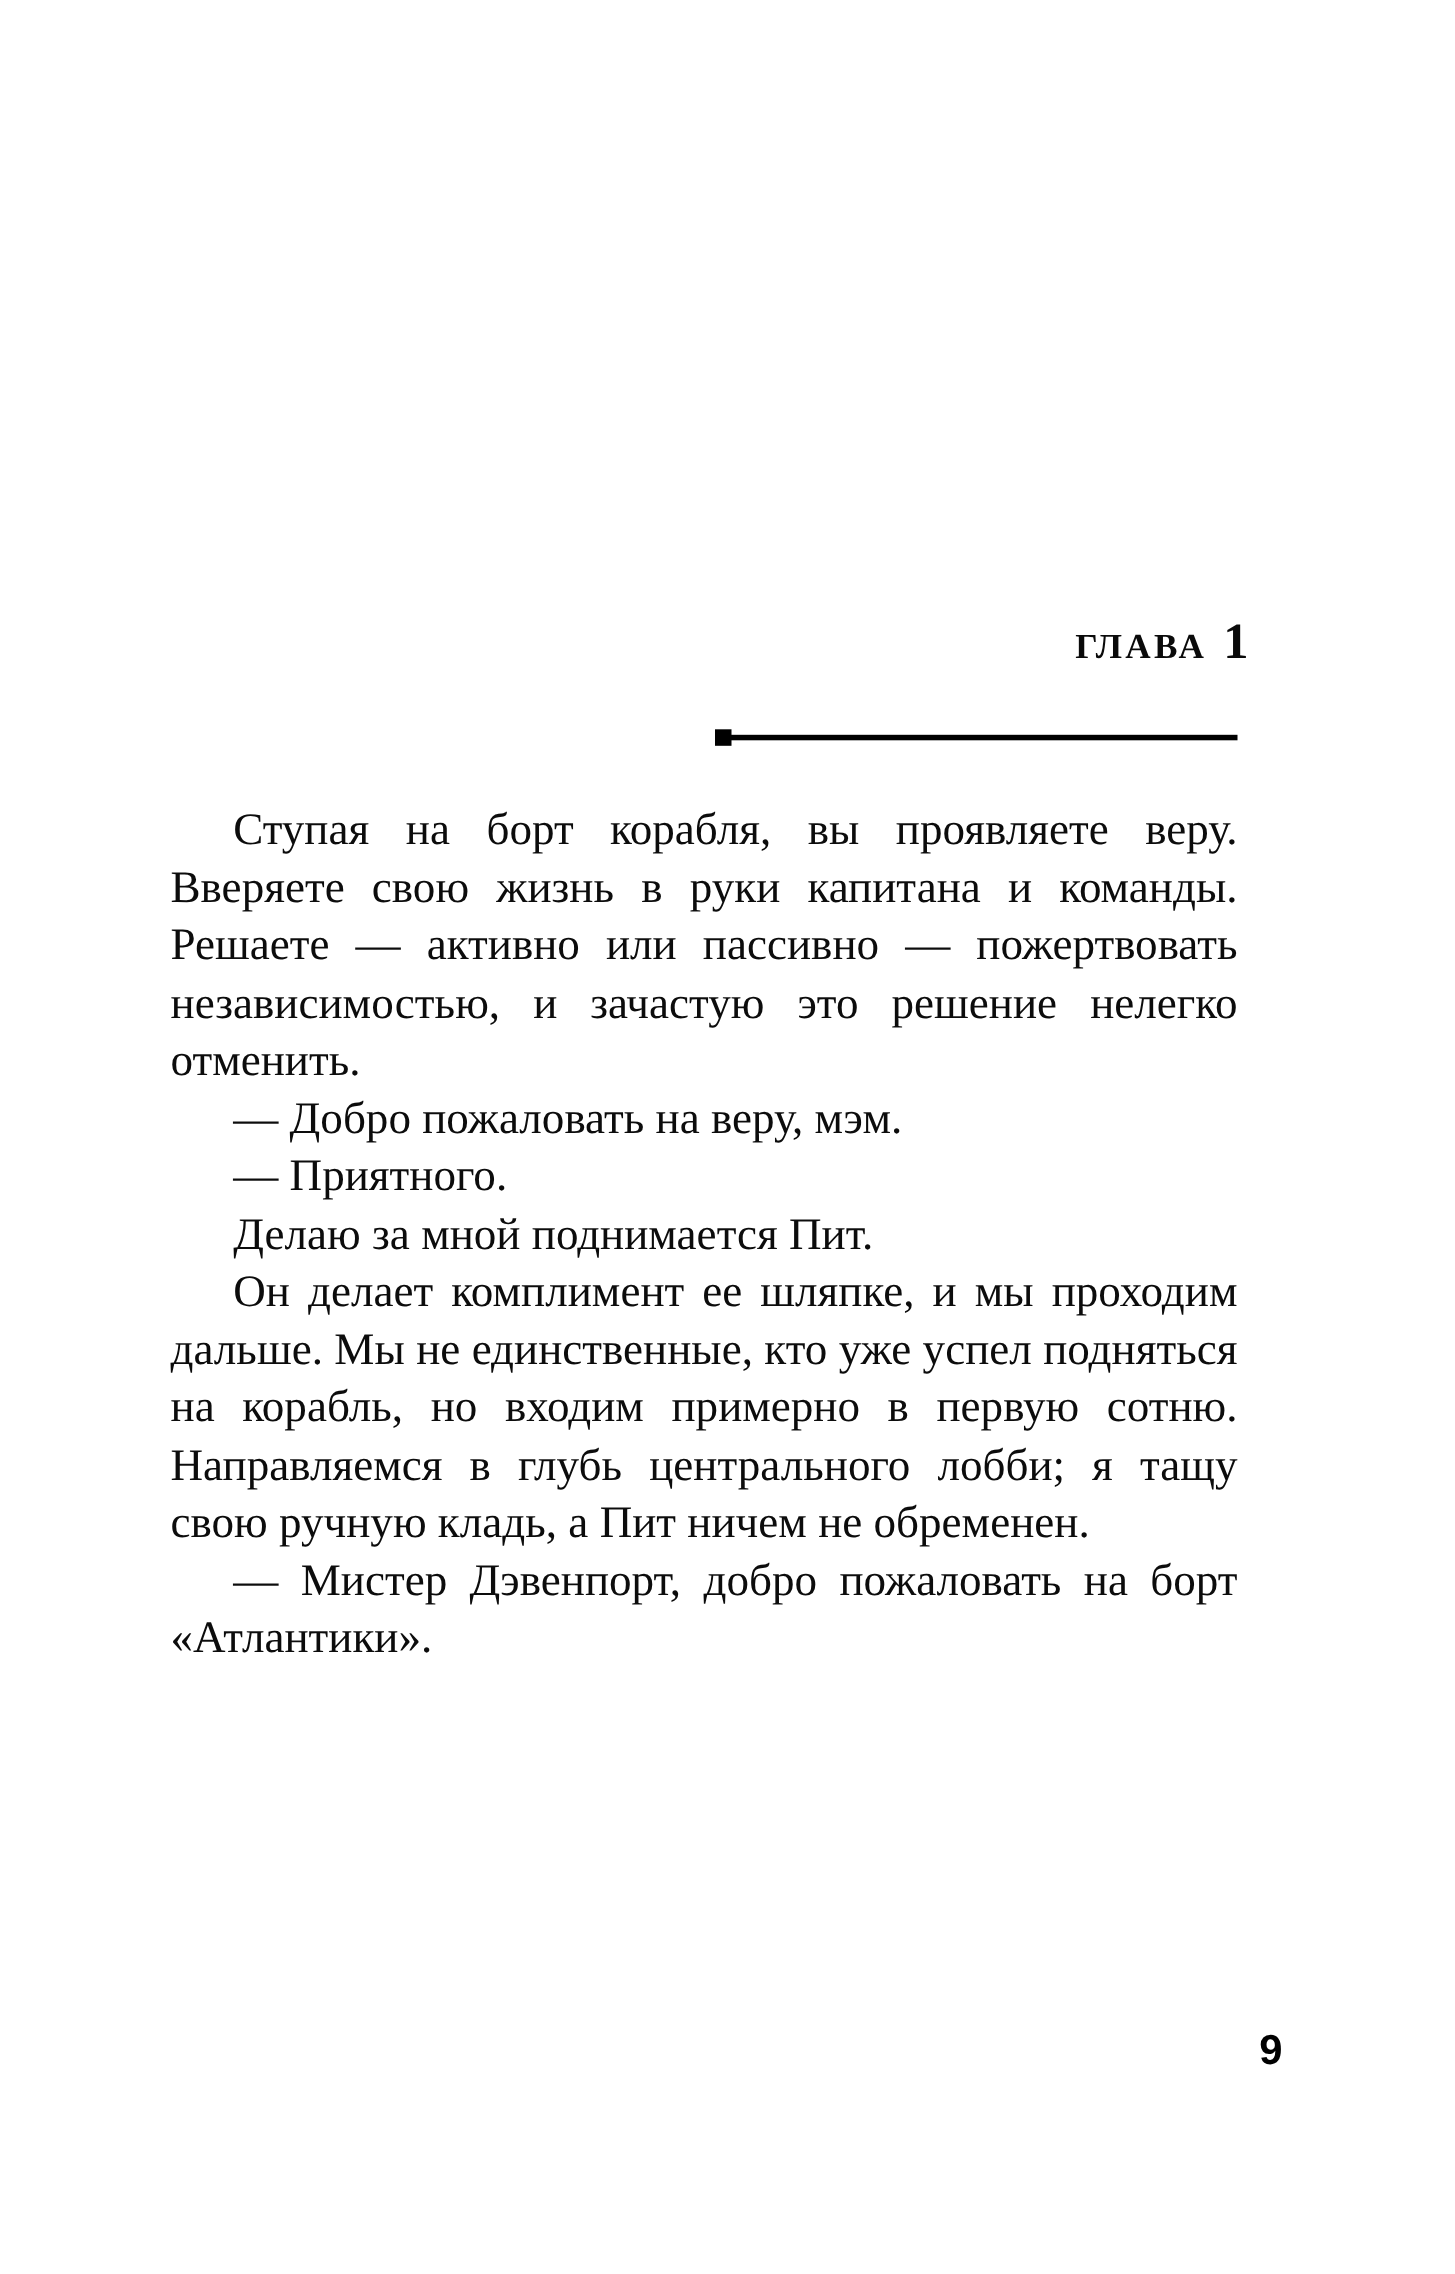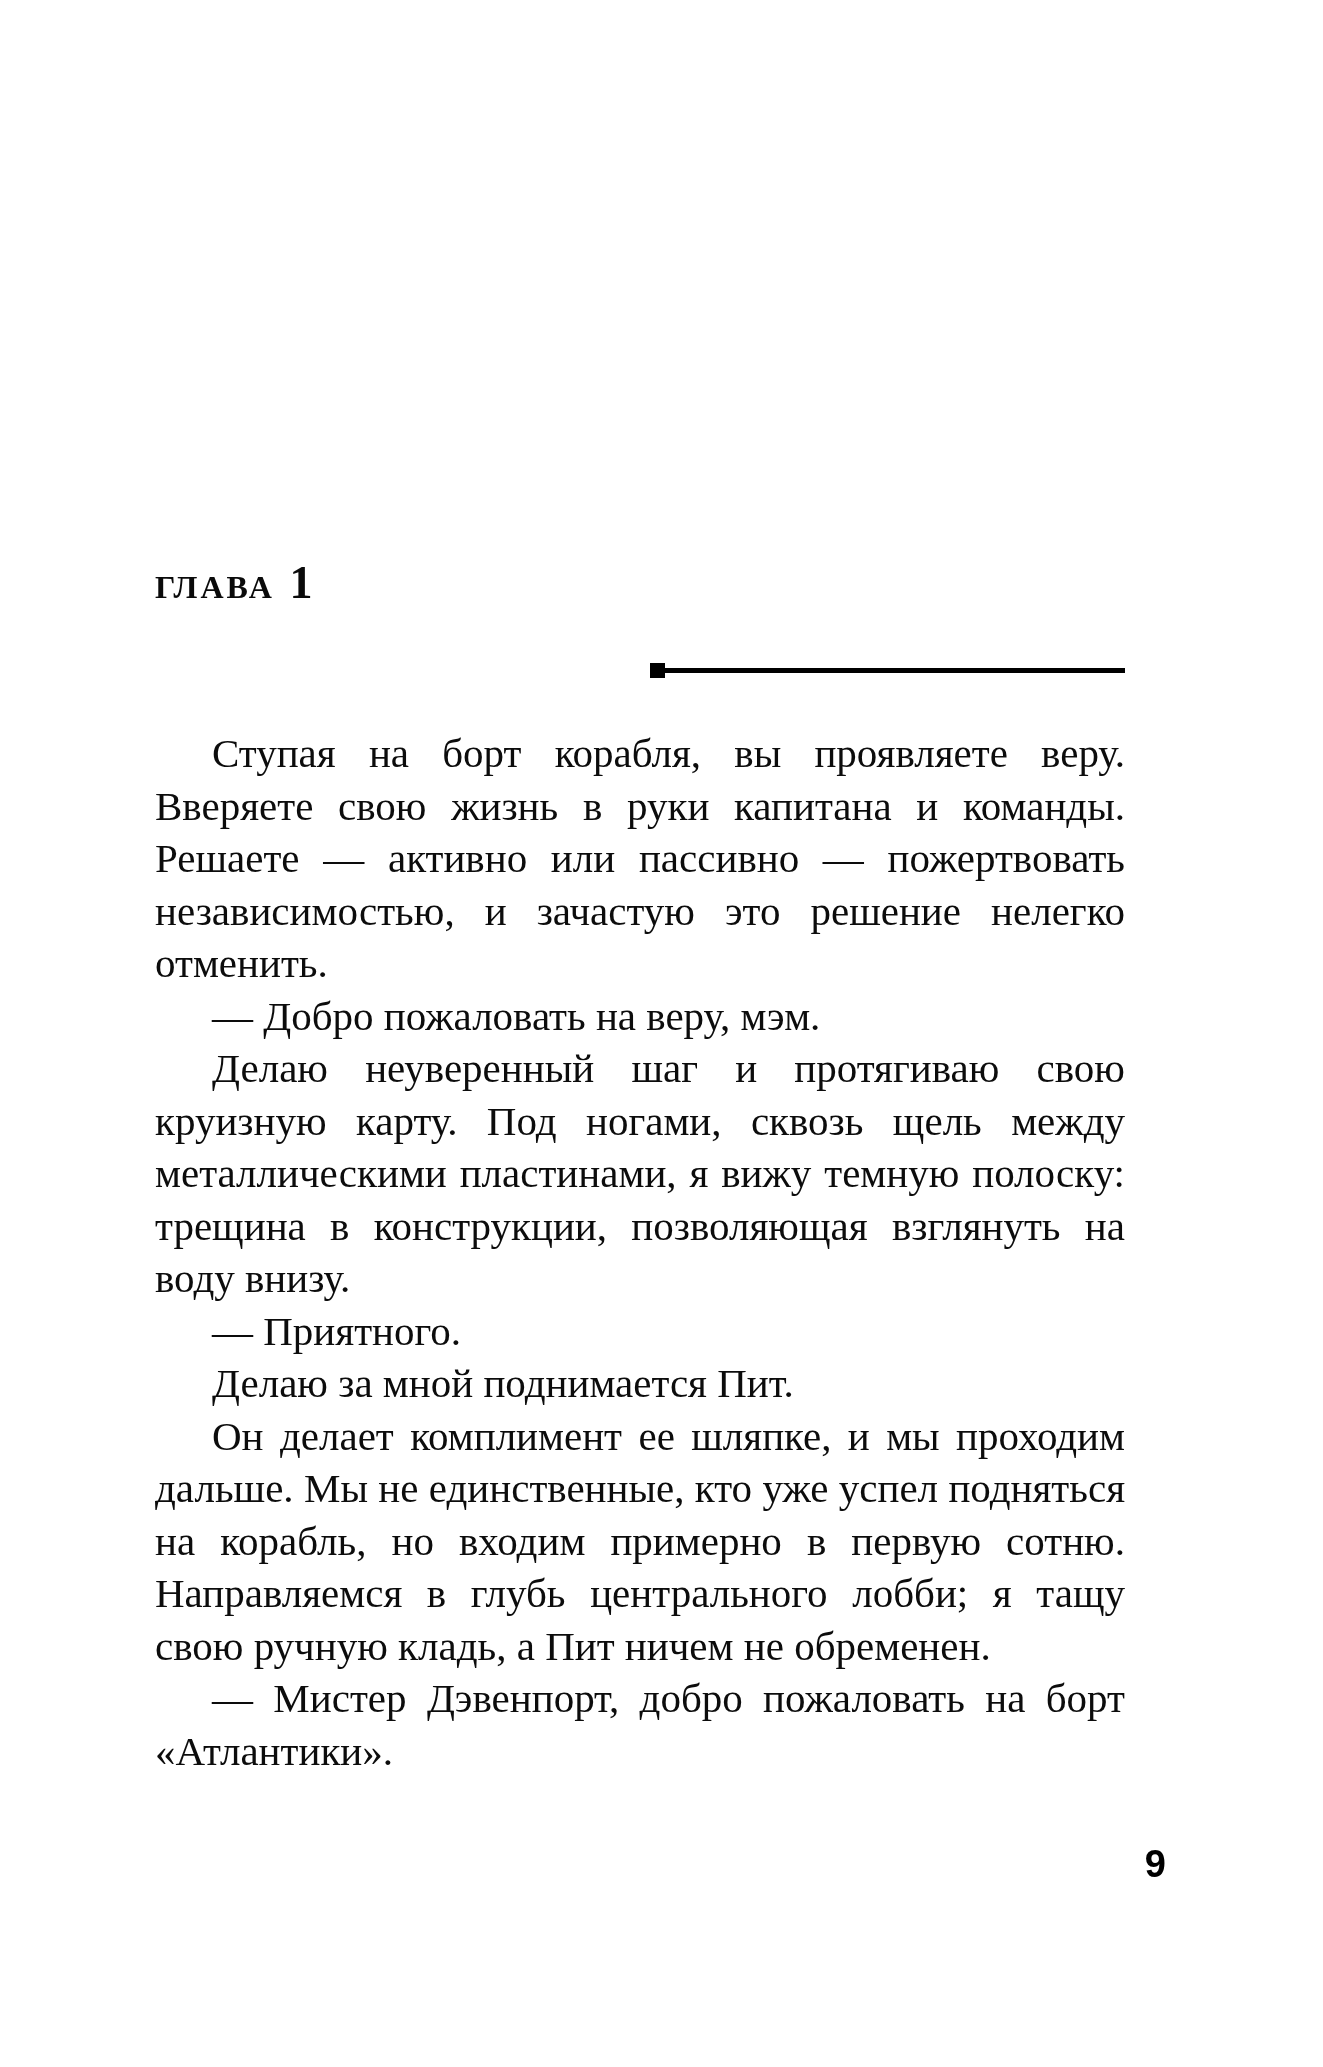--- a/index.html
+++ b/index.html
@@ -13,23 +13,24 @@
     width: 1323px;
     height: 2067px;
     background: #ffffff;
     overflow: hidden;
     box-sizing: border-box;
   }
 
   
   .chapter-head {
     position: absolute;
-    left: 155px;
+    left: 168px;
     top: 560px;
     width: 970px;
+    text-align: right;
   }
   .chapter-title {
     font-family: "Liberation Serif", "DejaVu Serif", serif;
     font-weight: 700;
     font-size: 46px;
     line-height: 1.0;
     letter-spacing: 3px;
     color: #0a0a0a;
     font-variant: small-caps;
     text-transform: lowercase;
@@ -107,21 +108,20 @@
   </div>
 
   <div class="chapter-rule">
     <span class="rule-square"></span>
     <span class="rule-line"></span>
   </div>
 
   <div class="body-text">
     <p class="para">Ступая на борт корабля, вы проявляете веру. Вверяете свою жизнь в руки капитана и команды. Решаете — активно или пассивно — пожертвовать независимостью, и зачастую это решение нелегко отменить.</p>
     <p class="para dialogue">— Добро пожаловать на веру, мэм.</p>
-    <p class="para">Делаю неуверенный шаг и протягиваю свою круизную карту. Под ногами, сквозь щель между металлическими пластинами, я вижу темную полоску: трещина в конструкции, позволяющая взглянуть на воду внизу.</p>
     <p class="para dialogue">— Приятного.</p>
     <p class="para">Делаю за мной поднимается Пит.</p>
     <p class="para">Он делает комплимент ее шляпке, и мы проходим дальше. Мы не единственные, кто уже успел подняться на корабль, но входим примерно в первую сотню. Направляемся в глубь центрального лобби; я тащу свою ручную кладь, а Пит ничем не обременен.</p>
     <p class="para dialogue">— Мистер Дэвенпорт, добро пожаловать на борт «Атлантики».</p>
   </div>
 
   <div class="folio">9</div>
 
 </div>
 

